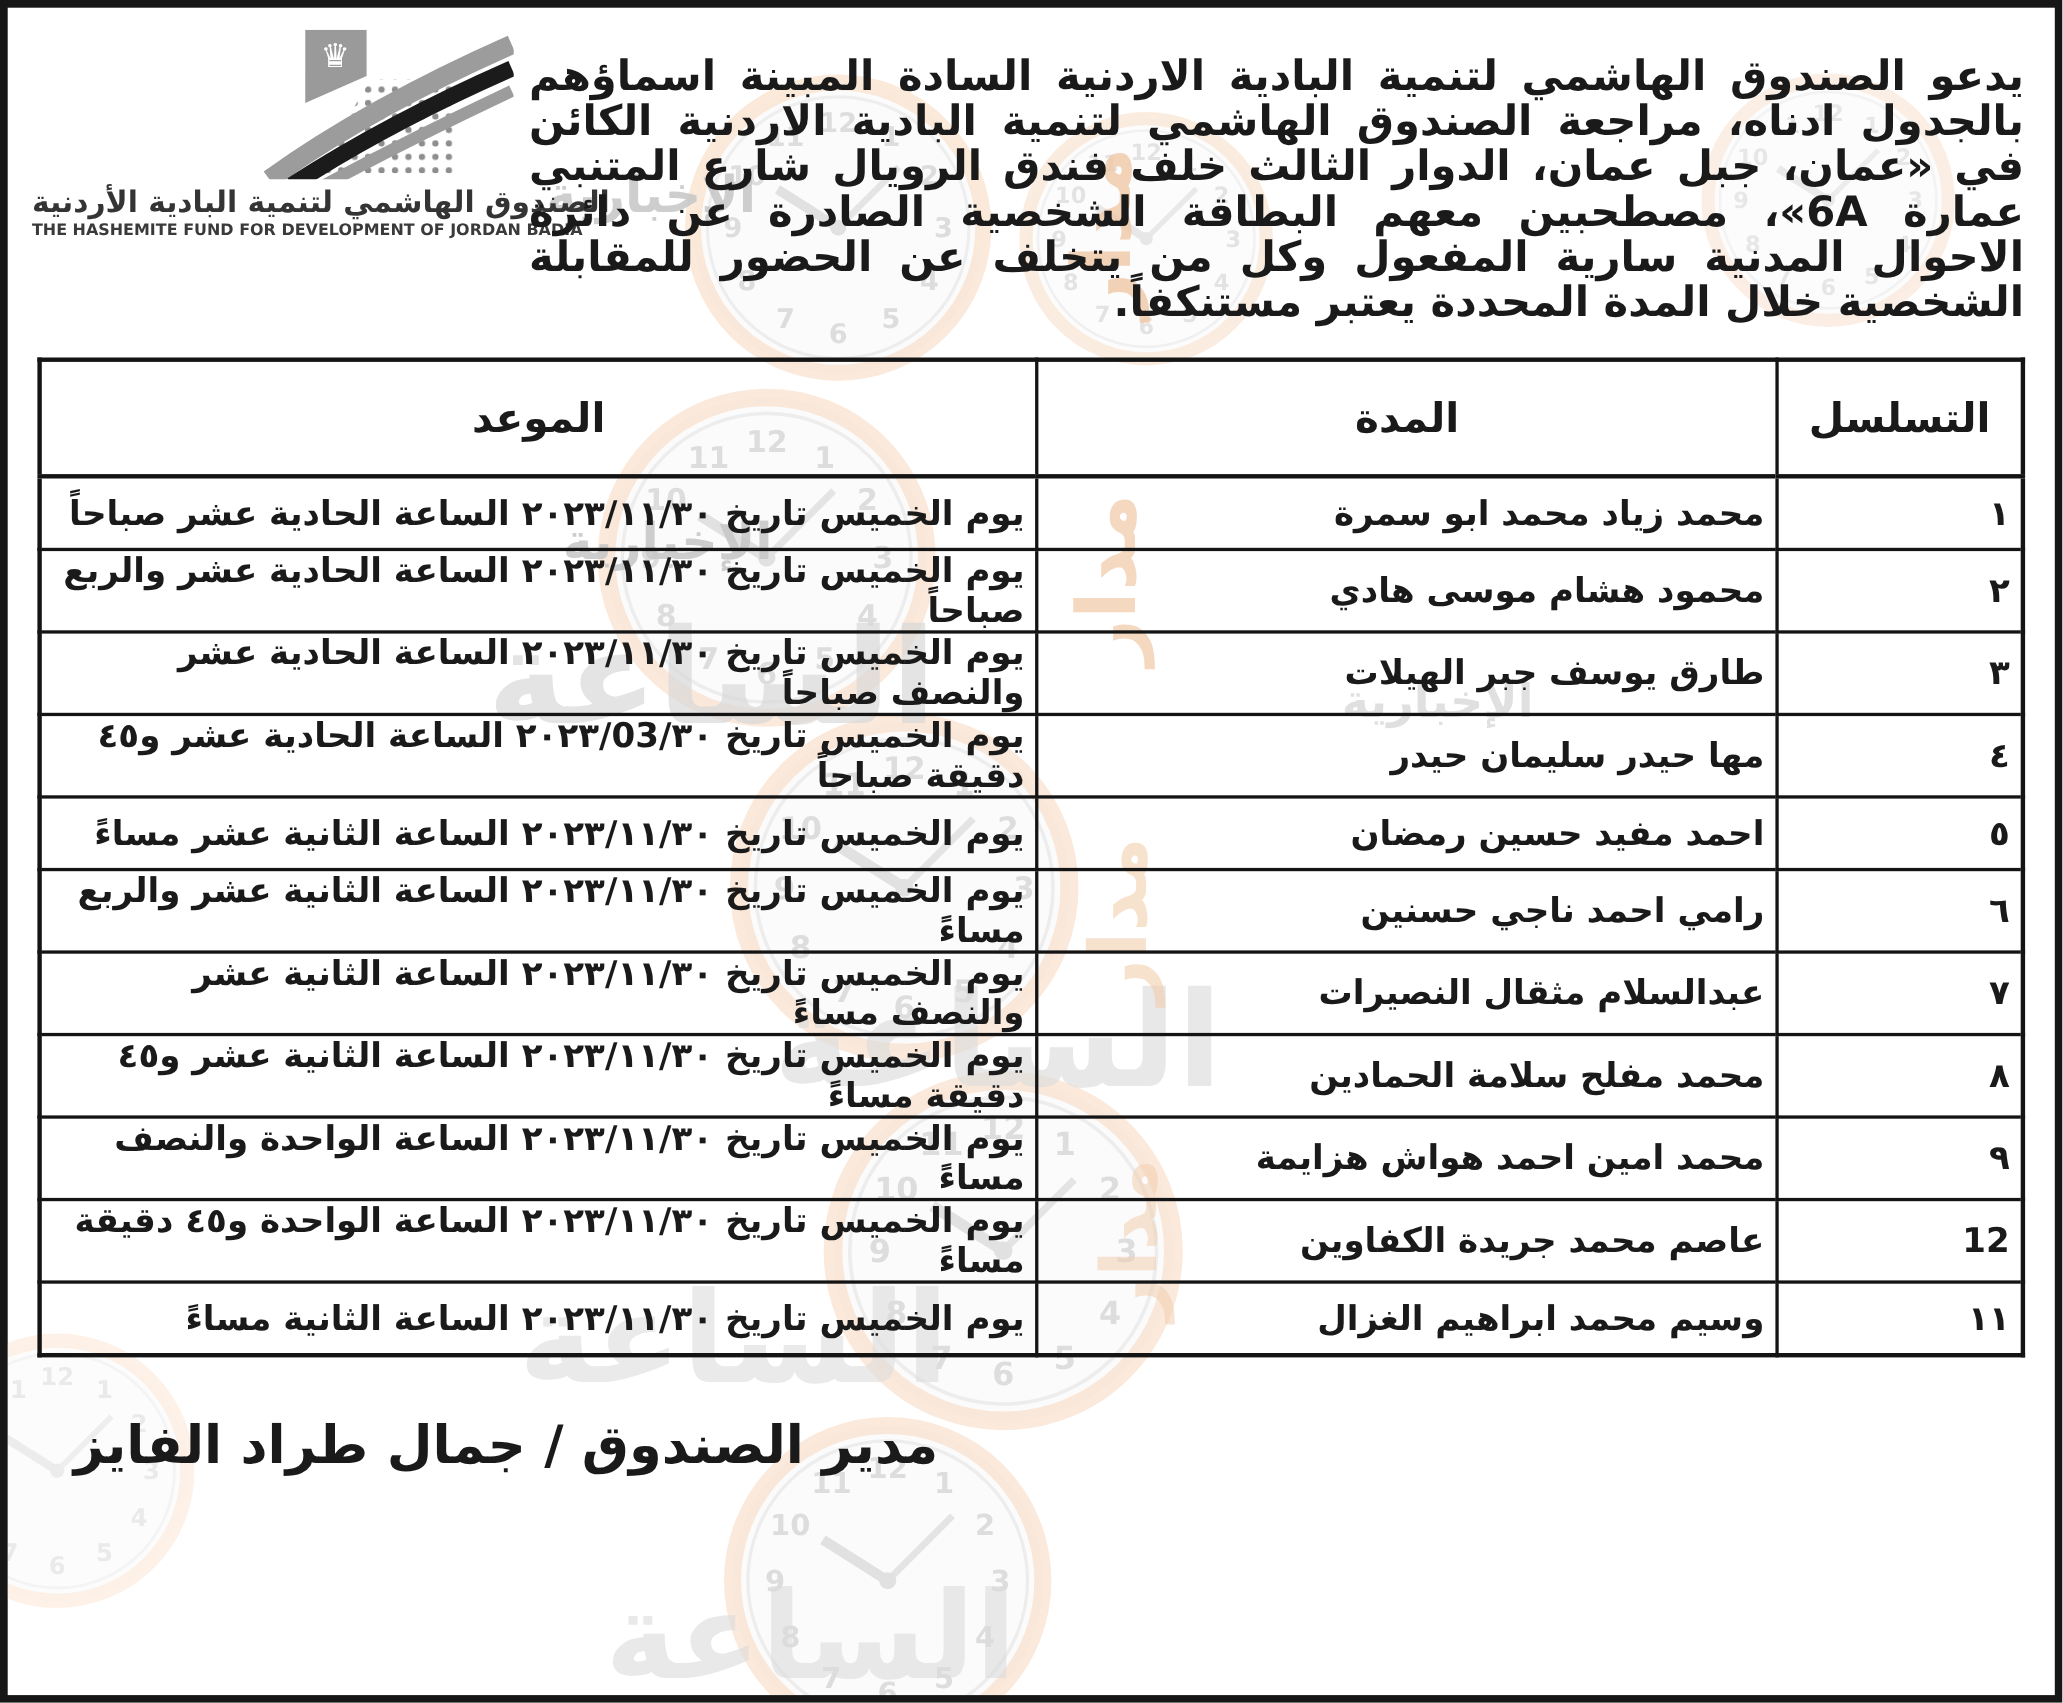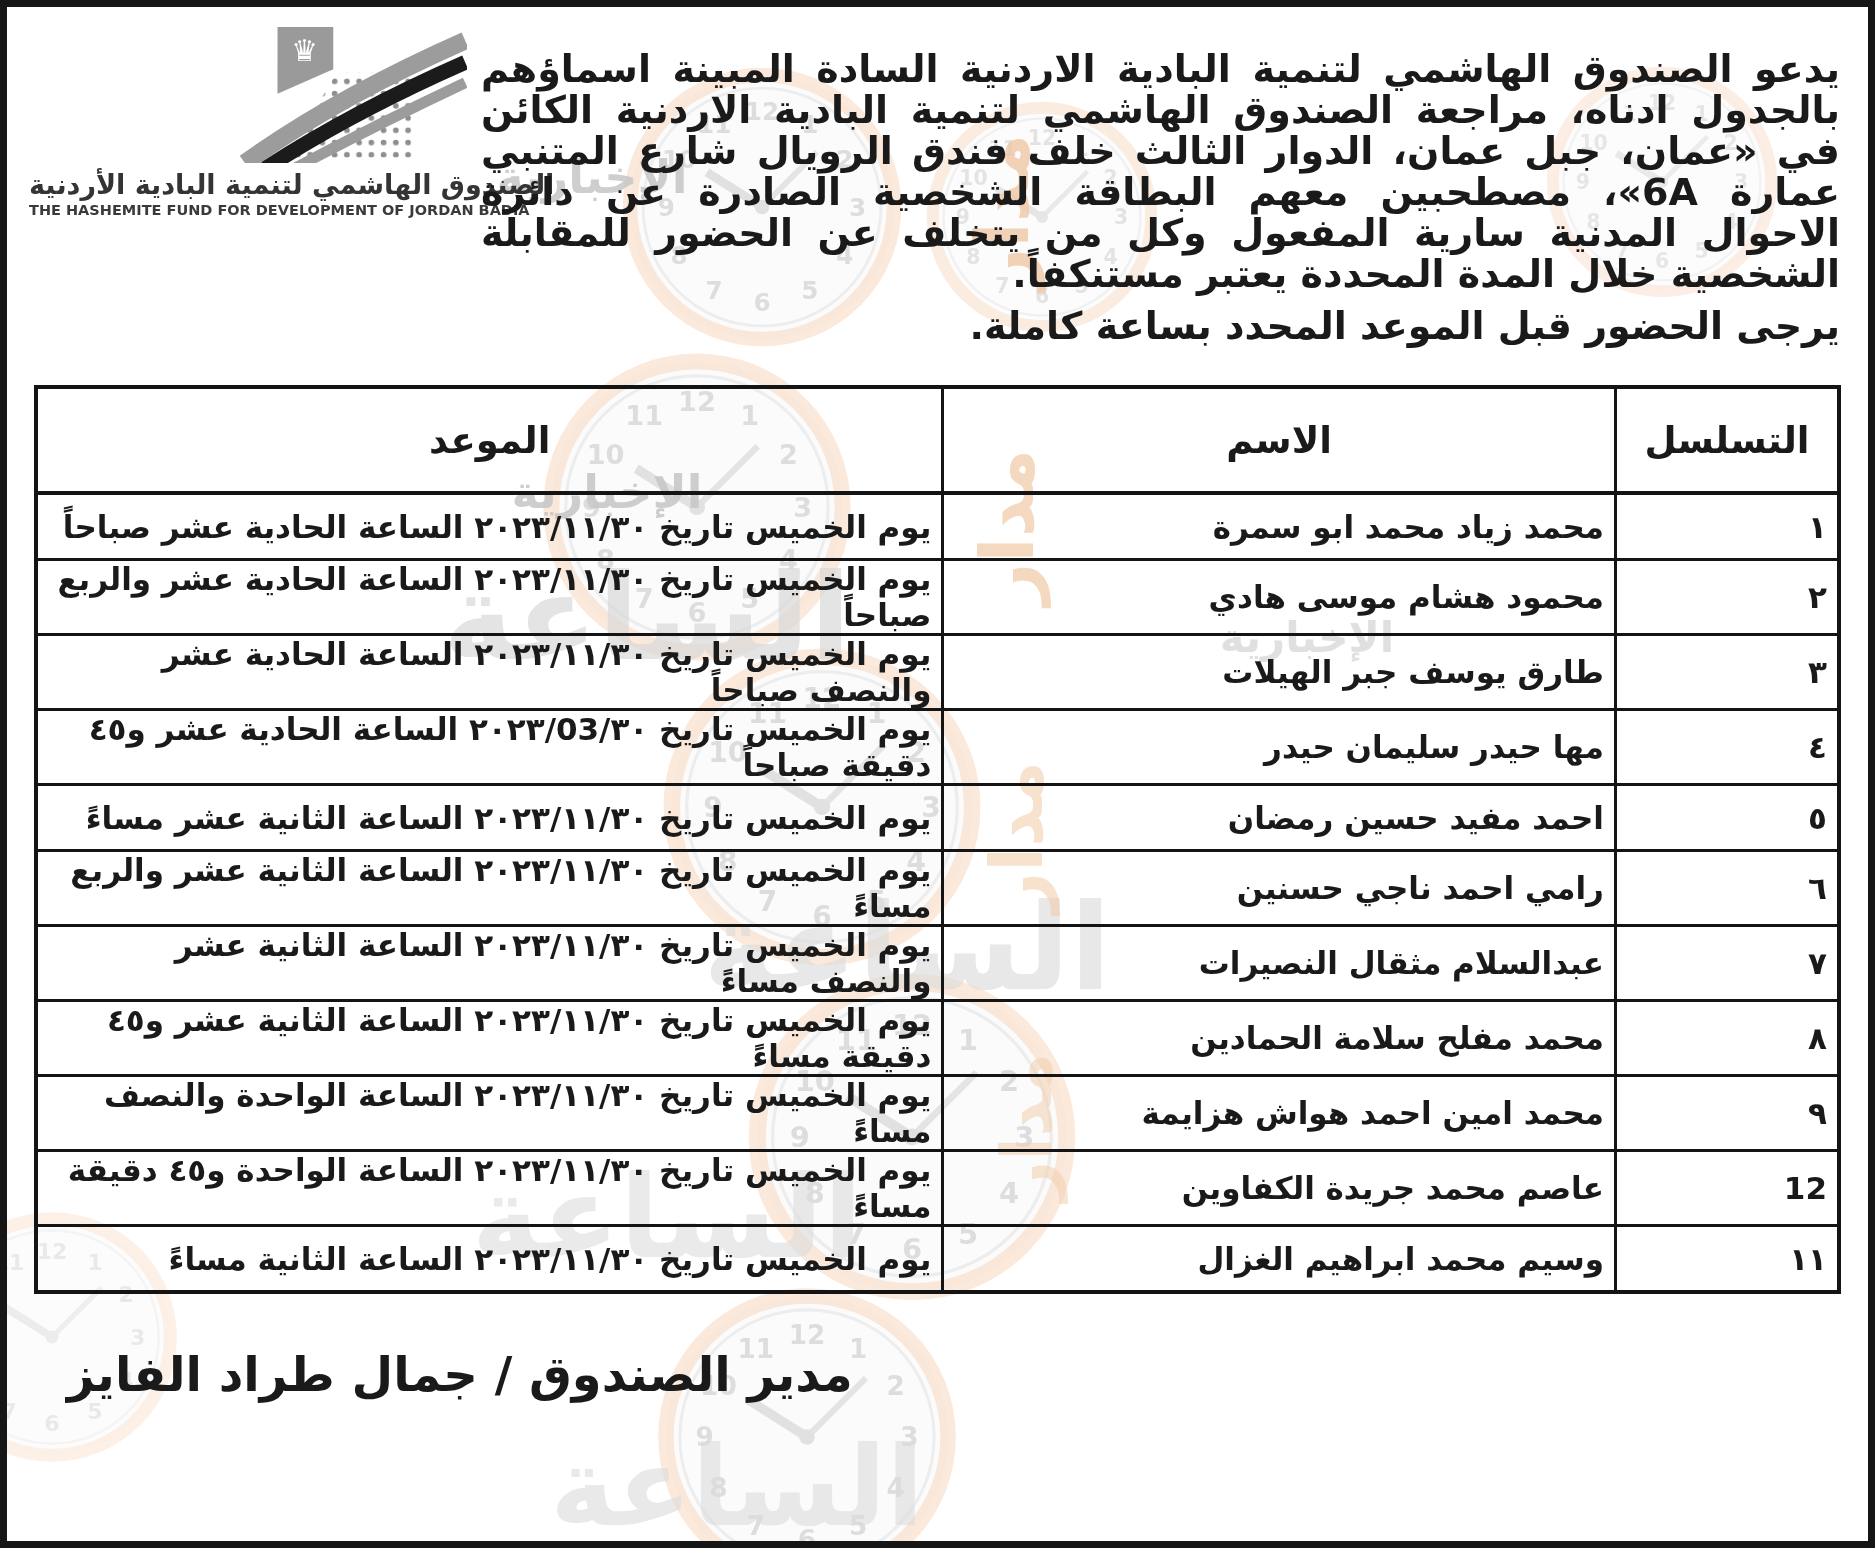--- a/index.html
+++ b/index.html
@@ -215,32 +215,31 @@
         <path d="M28,100 Q95,52 190,10" stroke="#9c9c9c" stroke-width="13" fill="none"></path>
         <path d="M43,104 Q108,62 190,26" stroke="#1b1b1b" stroke-width="11" fill="none"></path>
         <path d="M57,108 Q120,74 190,41" stroke="#9c9c9c" stroke-width="8" fill="none"></path>
       </svg>
       <div class="logo-ar">الصندوق الهاشمي لتنمية البادية الأردنية</div>
       <div class="logo-en">THE HASHEMITE FUND FOR DEVELOPMENT OF JORDAN BADIA</div>
     </div>
 
 
     <p class="intro">يدعو الصندوق الهاشمي لتنمية البادية الاردنية السادة المبينة اسماؤهم بالجدول ادناه، مراجعة الصندوق الهاشمي لتنمية البادية الاردنية الكائن في «عمان، جبل عمان، الدوار الثالث خلف فندق الرويال شارع المتنبي عمارة 6A»، مصطحبين معهم البطاقة الشخصية الصادرة عن دائرة الاحوال المدنية سارية المفعول وكل من يتخلف عن الحضور للمقابلة الشخصية خلال المدة المحددة يعتبر مستنكفاً.</p>
-    <p class="note">يرجى الحضور قبل الموعد المحدد بساعة كاملة.</p>
 
     <table class="sched" dir="rtl">
       <colgroup>
         <col style="width:12.4%">
           <col style="width:37.3%">
           <col style="width:50.3%">
       </colgroup>
       <thead>
         <tr>
           <th class="c-serial">التسلسل</th>
-          <th class="c-name">الاسم</th>
+          <th class="c-name">المدة</th>
           <th class="c-moaed">الموعد</th>
         </tr>
       </thead>
       <tbody id="rows-body">
           <tr>
     <td class="c-serial">١</td>
     <td class="c-name">محمد زياد محمد ابو سمرة</td>
     <td class="c-moaed">يوم الخميس تاريخ ٢٠٢٣/١١/٣٠ الساعة الحادية عشر صباحاً</td>
   </tr>
           <tr>

